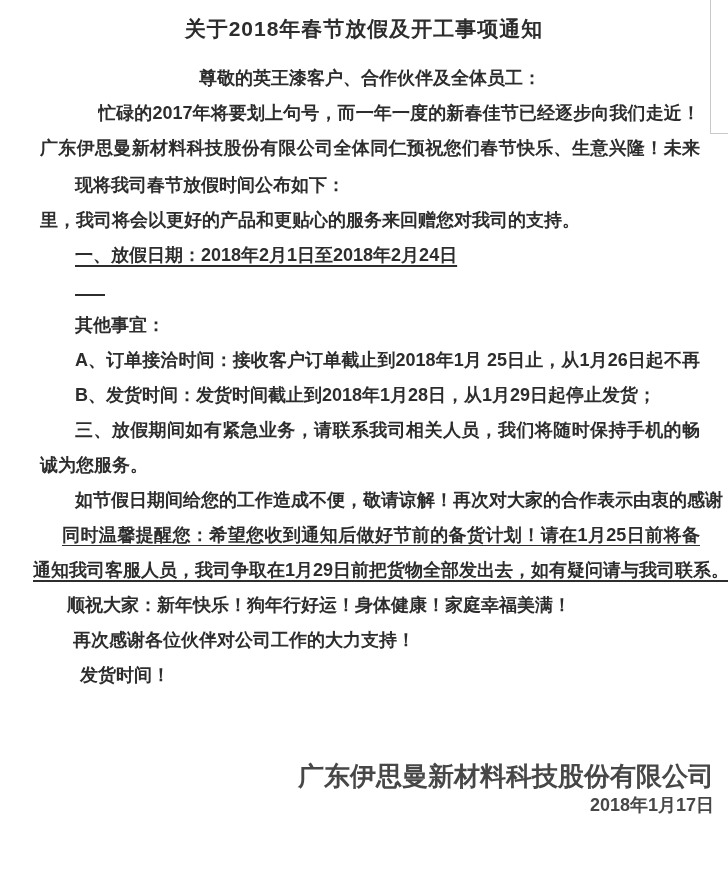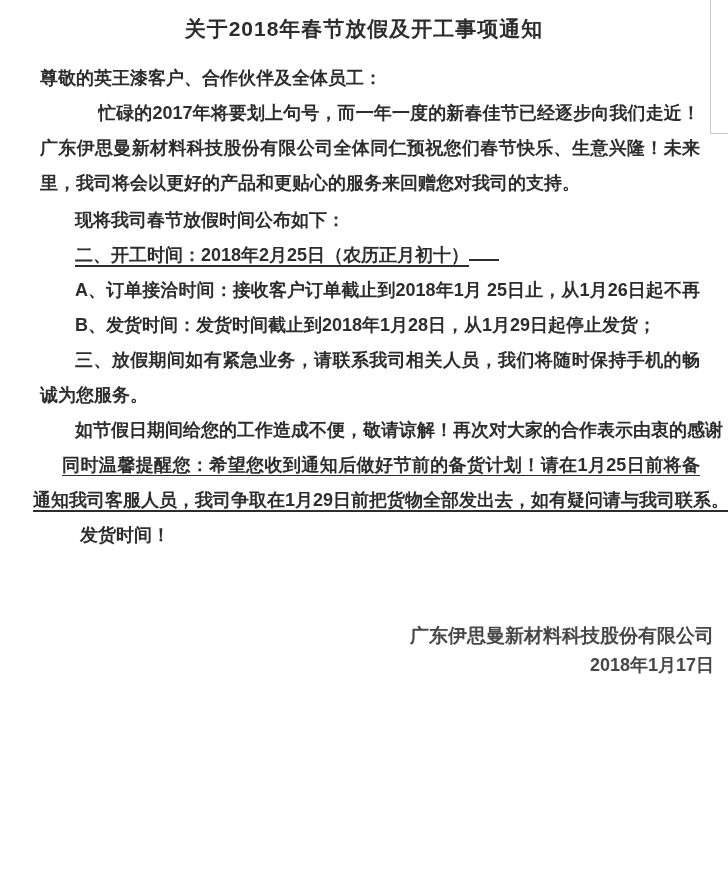--- a/index.html
+++ b/index.html
@@ -55,21 +55,21 @@
     height: 22px;
   }
   .in33 { margin-left: 33px; }
   .in40 { margin-left: 40px; }
   .in62 { margin-left: 62px; }
   .in67 { margin-left: 67px; }
   .in73 { margin-left: 73px; }
   .in75 { margin-left: 75px; }
   .in80 { margin-left: 80px; }
   .in98 { margin-left: 98px; }
-  .mt25 { margin-top: 25px; }
+  .mt25 { margin-top: 25px; text-align: center; }
   .mt6  { margin-top: 6px; }
   .mt15 { margin-top: 15px; }
   .ul {
     text-decoration: underline;
     text-decoration-thickness: 2px;
     text-underline-offset: 4px;
   }
   .tail-underline {
     display: inline-block;
     width: 30px;
@@ -79,62 +79,66 @@
   }
   .signature {
     margin-top: 79px;
     margin-right: 14px;
     text-align: right;
     color: #474747;
   }
   .signature .ln {
     margin-top: 0;
     margin-right: 0;
-    font-size: 19px;
+    font-size: 26px;
   }
   .signature .date-ln {
     margin-top: 7px;
     font-size: 18px;
   }
 </style>
 </head>
 <body>
 
 <div class="page">
 
   <div class="corner-frame"></div>
 
   <div class="title">关于2018年春节放假及开工事项通知</div>
 
   <div class="ln in40 mt25">尊敬的英王漆客户、合作伙伴及全体员工：</div>
 
 
   <div class="ln in98 just">忙碌的2017年将要划上句号，而一年一度的新春佳节已经逐步向我们走近！在此，</div>
   <div class="ln in40 just">广东伊思曼新材料科技股份有限公司全体同仁预祝您们春节快乐、生意兴隆！未来的日子</div>
+  <div class="ln in75 mt15">现将我司春节放假时间公布如下：</div>
+
   <div class="ln in40">里，我司将会以更好的产品和更贴心的服务来回赠您对我司的支持。</div>
 
-  <div class="ln in75 mt15">现将我司春节放假时间公布如下：</div>
+  <div class="ln in75"><span class="ul">一、放假日期：2018年2月1日至2018年2月24日</span></div>
 
+  <div class="ln in75"><span class="tail-underline"></span></div>
 
-  <div class="ln in75"><span class="ul">二、开工时间：2018年2月25日（农历正月初十）</span><span class="tail-underline"></span></div>
-
+  <div class="ln in75">其他事宜：</div>
 
   <div class="ln in75 just">A、订单接洽时间：接收客户订单截止到2018年1月 25日止，从1月26日起不再接收生</div>
 
   <div class="ln in75">B、发货时间：发货时间截止到2018年1月28日，从1月29日起停止发货；</div>
 
   <div class="ln in75 just">三、放假期间如有紧急业务，请联系我司相关人员，我们将随时保持手机的畅通，竭</div>
   <div class="ln in40">诚为您服务。</div>
 
   <div class="ln in75">如节假日期间给您的工作造成不便，敬请谅解！再次对大家的合作表示由衷的感谢！</div>
 
   <div class="ln in62 just ul">同时温馨提醒您：希望您收到通知后做好节前的备货计划！请在1月25日前将备货计划</div>
   <div class="ln in33 ul">通知我司客服人员，我司争取在1月29日前把货物全部发出去，如有疑问请与我司联系。</div>
 
+  <div class="ln in67">顺祝大家：新年快乐！狗年行好运！身体健康！家庭幸福美满！</div>
 
+  <div class="ln in73">再次感谢各位伙伴对公司工作的大力支持！</div>
 
   <div class="ln in80">发货时间！</div>
 
   <div class="signature">
     <div class="ln">广东伊思曼新材料科技股份有限公司</div>
     <div class="ln date-ln">2018年1月17日</div>
   </div>
 
 </div>
 

